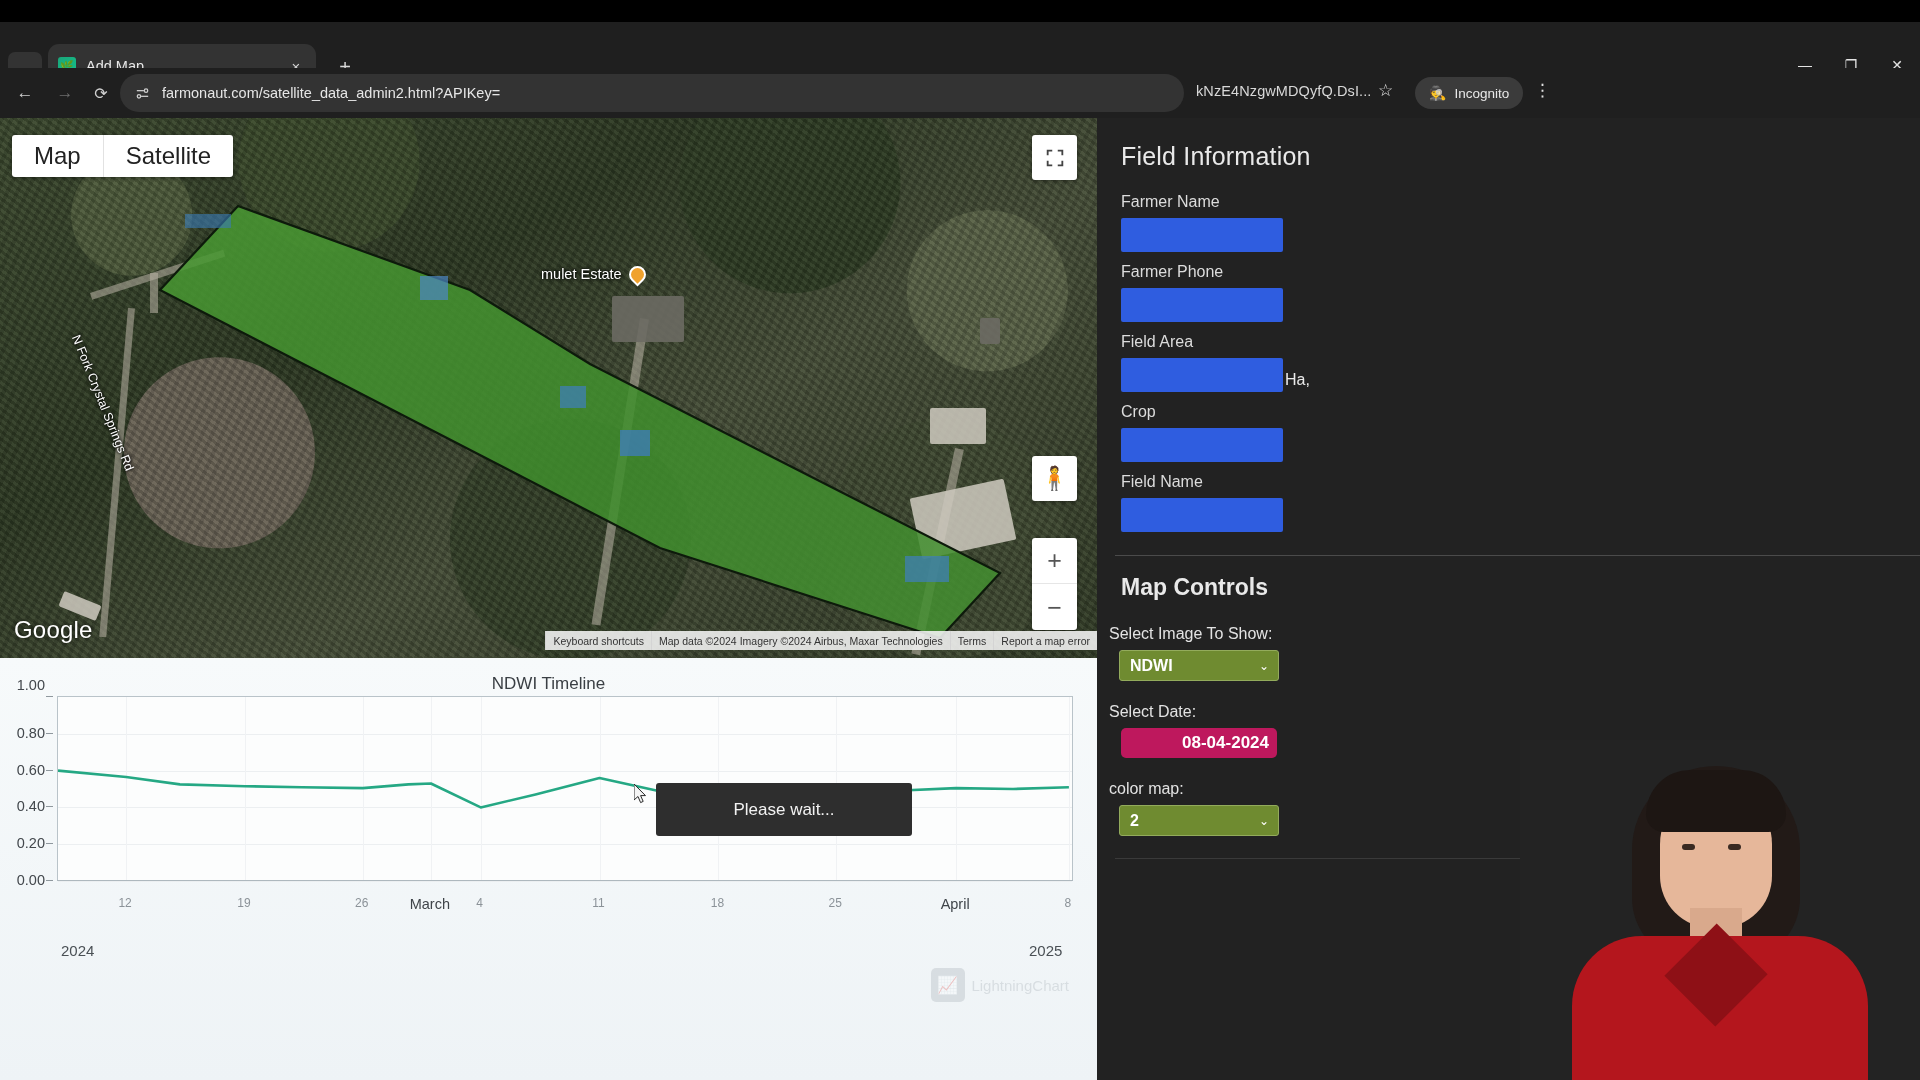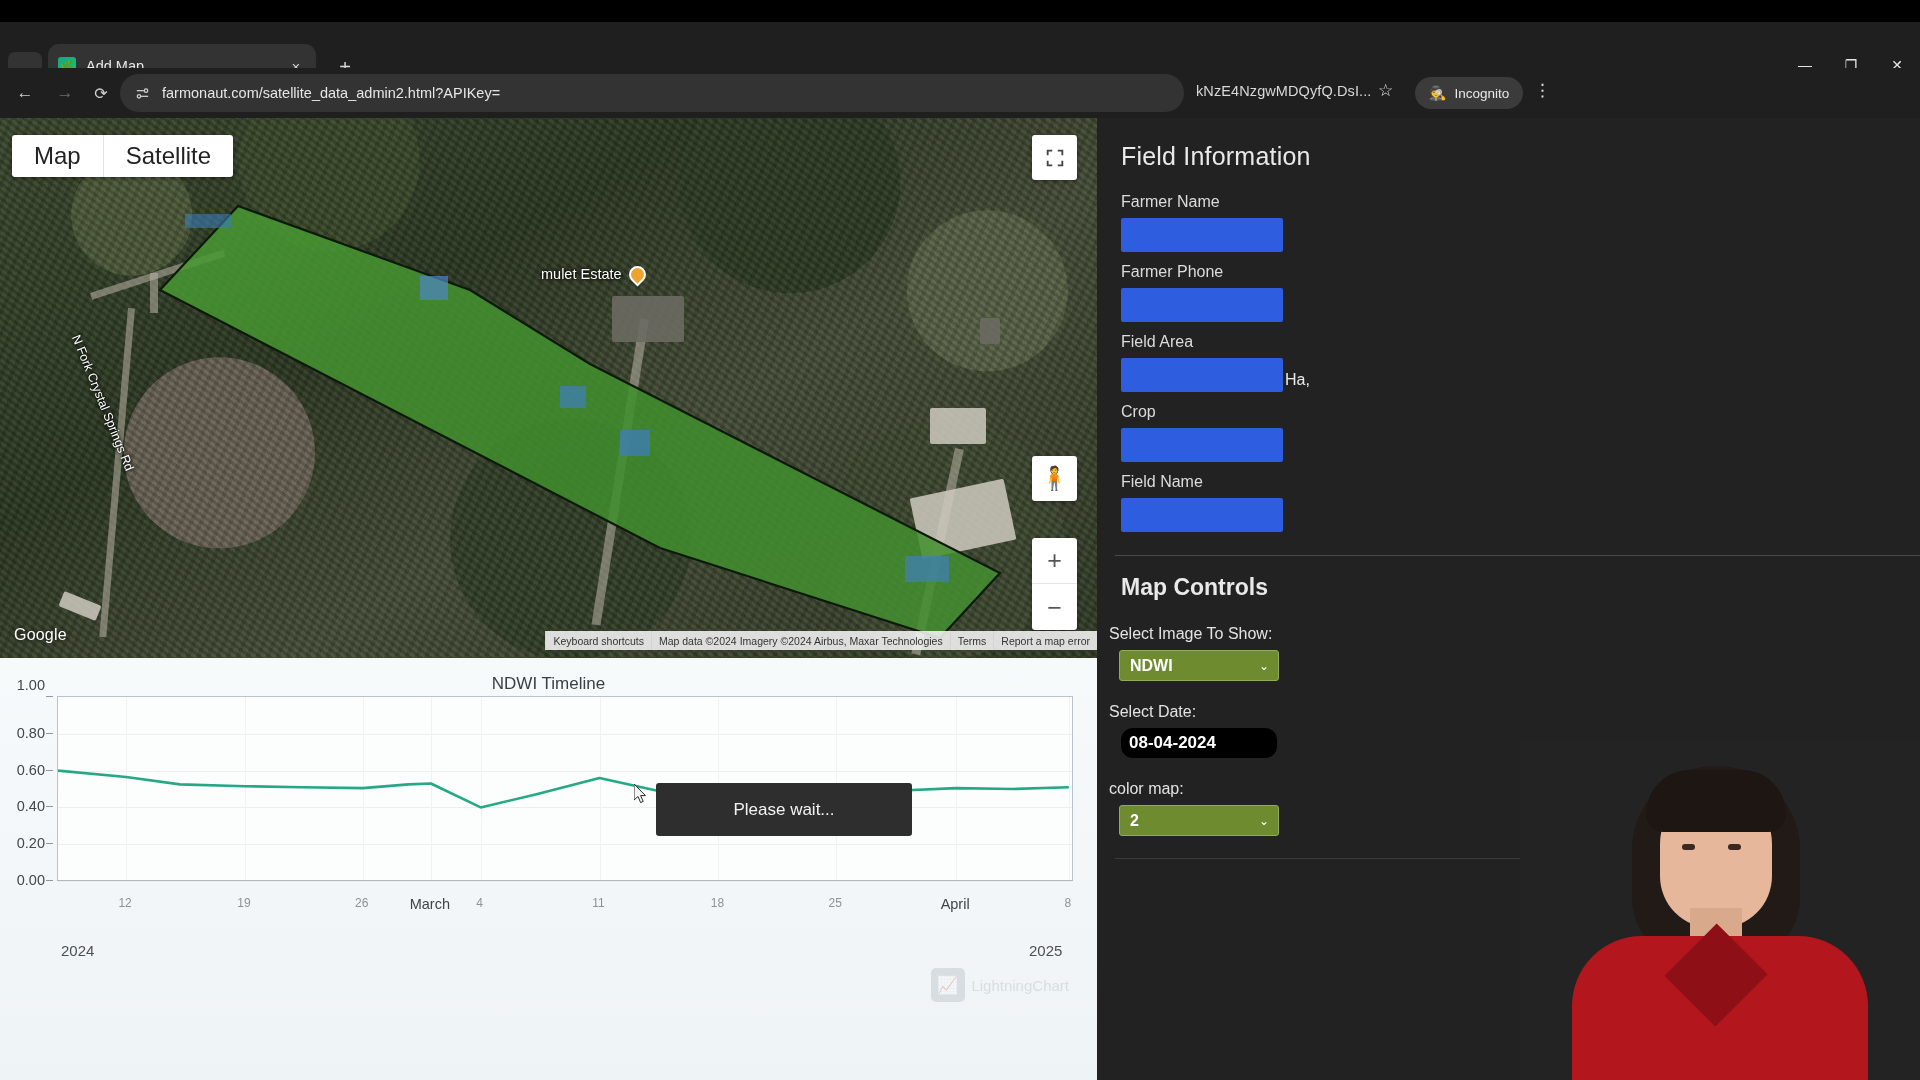--- a/index.html
+++ b/index.html
@@ -129,21 +129,21 @@
   #zoomwrap{
     position:absolute; right:20px; top:420px; width:45px; height:92px; background:#fff;
     border-radius:3px; box-shadow:0 1px 4px rgba(0,0,0,.4);
   }
   #zoomwrap div{
     height:46px; display:flex; align-items:center; justify-content:center;
     color:#555; font-size:25px; font-weight:300;
   }
   #zoomwrap div:first-child{ border-bottom:1px solid #e6e6e6; }
   .googlewm{
-    position:absolute; left:14px; bottom:14px; color:#fff; font-size:16px;
+    position:absolute; left:14px; bottom:14px; color:#fff; font-size:24px;
     text-shadow:0 0 4px rgba(0,0,0,.8); letter-spacing:.2px;
   }
   .attrbar{
     position:absolute; right:0; bottom:8px; height:19px; display:flex;
     font-size:10.5px; color:#333;
   }
   .attrbar span{
     background:rgba(245,245,245,.88); padding:0 7px; display:flex; align-items:center;
     border-left:1px solid #d4d4d4; white-space:nowrap;
   }
@@ -212,23 +212,23 @@
   .sb-ctl-label{ font-size:16px; color:#e3e3e3; margin:0 0 7px 12px; }
   .sb-select{
     position:relative; width:160px; height:31px; margin:0 0 22px 22px;
     background:#6f8b30; border:1px solid #93ab5c; border-radius:3px;
     display:flex; align-items:center; padding:0 10px;
     color:#ffffff; font-size:16px; font-weight:bold;
   }
   .sb-select .chev{ position:absolute; right:9px; font-size:12px; font-weight:normal; }
   .sb-date{
     width:156px; height:30px; margin:0 0 22px 24px;
-    background:#000000; border:none; border-radius:12px;
+    background:#be185d; border:none; border-radius:5px;
     display:flex; align-items:center; padding:0 8px;
-    color:#ffffff; font-size:17px; font-weight:bold;
+    color:#ffffff; font-size:17px; font-weight:bold;justify-content:flex-end;
   }
   .sb-bottom-rule{ height:1px; background:#3a3a3a; margin-left:18px; }
 
   
   #presenter{
     position:absolute; right:0; bottom:0; width:400px; height:340px; overflow:hidden;
     pointer-events:none;
   }
   .p-bg{ position:absolute; inset:0; background:#232323; }
   .p-hair{

